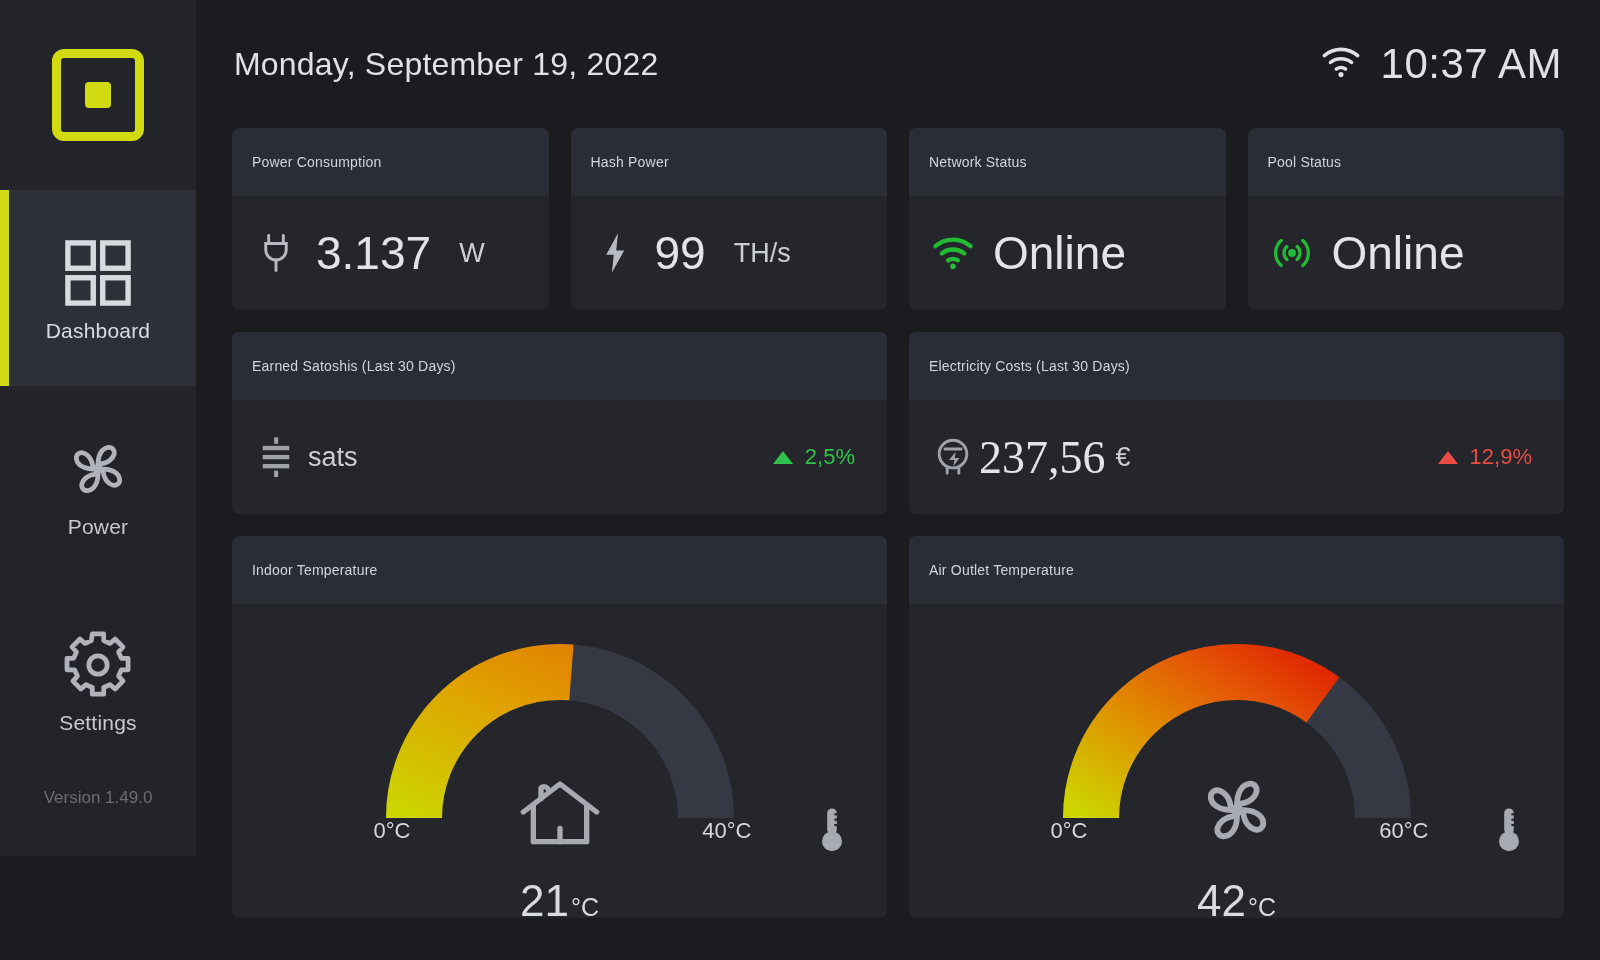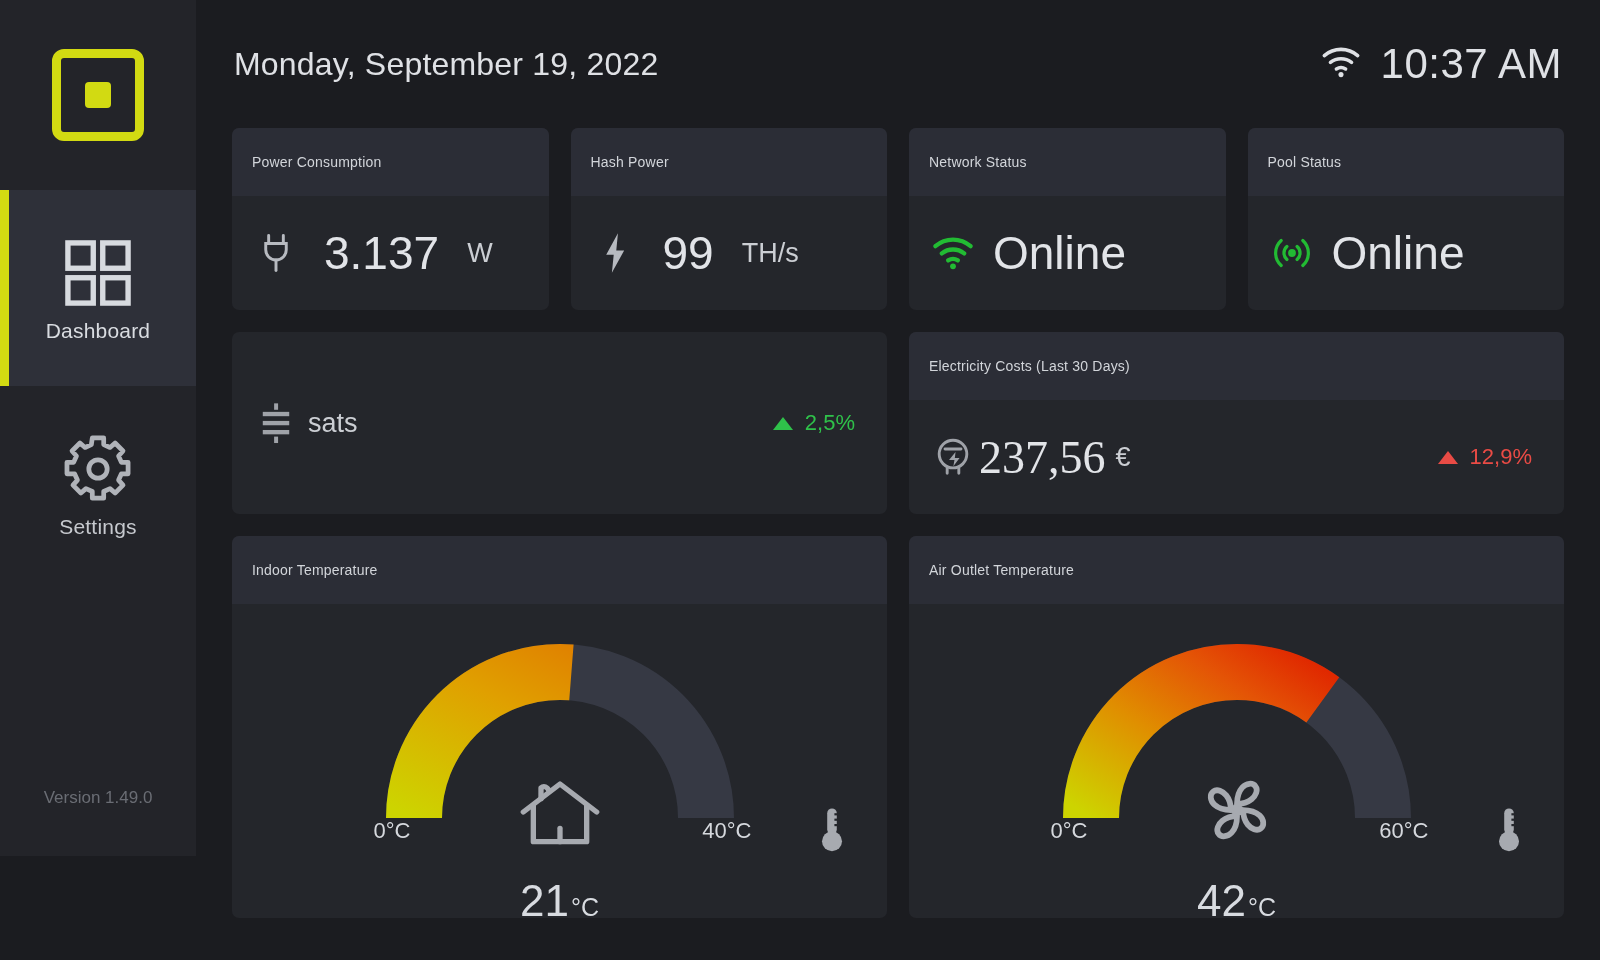--- a/index.html
+++ b/index.html
@@ -78,21 +78,21 @@
     padding:0 20px;
     height:68px;
     display:flex; align-items:center;
   }
   .card-title { font-size:14px; color:#d2d5da; letter-spacing:.2px; }
   .card-body { flex:1; display:flex; align-items:center; padding:0 22px; }
 
   .stat-card { flex:1; height:182px; }
   .stat-row { display:flex; align-items:center; gap:18px; width:100%; }
   .stat-icon { width:44px; display:flex; align-items:center; justify-content:center; flex:0 0 44px; }
-  .stat-value { font-size:46px; color:#e2e4e8; letter-spacing:0px; font-weight:400;margin-left:8px; }
+  .stat-value { font-size:46px; color:#e2e4e8; letter-spacing:0px; font-weight:400; }
   .stat-unit { font-size:27px; color:#cbced3; margin-left:10px; }
   .stat-status { font-size:46px; color:#e2e4e8; }
 
   .wide-card { flex:1; height:182px; }
   .wide-row { display:flex; align-items:center; width:100%; }
   .delta { margin-left:auto; display:flex; align-items:center; gap:12px; font-size:22px; padding-right:10px; }
   .tri { width:0;height:0;border-left:10px solid transparent;border-right:10px solid transparent; }
   .tri.up-green { border-bottom:13px solid #2fc14a; }
   .tri.up-red { border-bottom:13px solid #e94b45; }
   .delta.green { color:#2fc14a; }
@@ -137,20 +137,32 @@
         <svg width="76" height="76" viewBox="0 0 24 24" fill="none" stroke="#d7dadf" stroke-width="1.7">
           <rect x="2.5" y="2.5" width="8" height="8"></rect>
             <rect x="13.5" y="2.5" width="8" height="8"></rect>
           <rect x="2.5" y="13.5" width="8" height="8"></rect>
             <rect x="13.5" y="13.5" width="8" height="8"></rect>
         </svg>
       </span>
       <span class="nav-label">Dashboard</span>
     </div>
 
+    <div class="nav-item">
+      <span class="nav-icon">
+        <svg width="76" height="76" viewBox="0 0 24 24" fill="none" stroke="#b0b3b9" stroke-width="1.5" stroke-linejoin="round">
+          <circle cx="12" cy="12" r="1.6" fill="#b0b3b9" stroke="none"></circle>
+          <path d="M12 10.4c0-2 .4-3.2 1.4-4.3 1-1.1 2.7-1.3 3.4-.3.8 1 .1 2.5-1 3.4-1 .8-2.3 1.2-3.8 1.2z"></path>
+          <path d="M13.6 12c2 0 3.2.4 4.3 1.4 1.1 1 1.3 2.7.3 3.4-1 .8-2.5.1-3.4-1-.8-1-1.2-2.3-1.2-3.8z"></path>
+          <path d="M12 13.6c0 2-.4 3.2-1.4 4.3-1 1.1-2.7 1.3-3.4.3-.8-1-.1-2.5 1-3.4 1-.8 2.3-1.2 3.8-1.2z"></path>
+          <path d="M10.4 12c-2 0-3.2-.4-4.3-1.4-1.1-1-1.3-2.7-.3-3.4 1-.8 2.5-.1 3.4 1 .8 1 1.2 2.3 1.2 3.8z"></path>
+        </svg>
+      </span>
+      <span class="nav-label">Power</span>
+    </div>
 
     <div class="nav-item">
       <span class="nav-icon">
         <svg width="76" height="76" viewBox="0 0 24 24" fill="none" stroke="#b0b3b9" stroke-width="1.5" stroke-linejoin="round">
           <path d="M10.2 2.2h3.6v2.1l2 .9 1.6-1.4 2.5 2.5-1.4 1.6.9 2h2.1v3.6h-2.1l-.9 2 1.4 1.6-2.5 2.5-1.6-1.4-2 .9v2.1h-3.6v-2.1l-2-.9-1.6 1.4-2.5-2.5 1.4-1.6-.9-2H2.2v-3.6h2.1l.9-2L3.8 6.3l2.5-2.5 1.6 1.4 2-.9z"></path>
           <circle cx="12" cy="12" r="2.9"></circle>
         </svg>
       </span>
       <span class="nav-label">Settings</span>
     </div>
@@ -249,20 +261,23 @@
             </span>
             <span class="stat-status">Online</span>
           </div>
         </div>
       </section>
     </div>
 
     <div class="grid-row">
 
       <section class="card wide-card">
+        <div class="card-head">
+          <span class="card-title">Earned Satoshis (Last 30 Days)</span>
+        </div>
         <div class="card-body">
           <div class="wide-row">
             <span class="stat-icon">
               <svg width="34" height="46" viewBox="0 0 18 24" fill="#9fa2a8">
                 <rect x="8" y="1.6" width="2.1" height="3.4"></rect>
                 <rect x="2" y="6.1" width="14" height="2.3"></rect>
                 <rect x="2" y="10.9" width="14" height="2.3"></rect>
                 <rect x="2" y="15.7" width="14" height="2.3"></rect>
                 <rect x="8" y="19.2" width="2.1" height="3.4"></rect>
               </svg>

